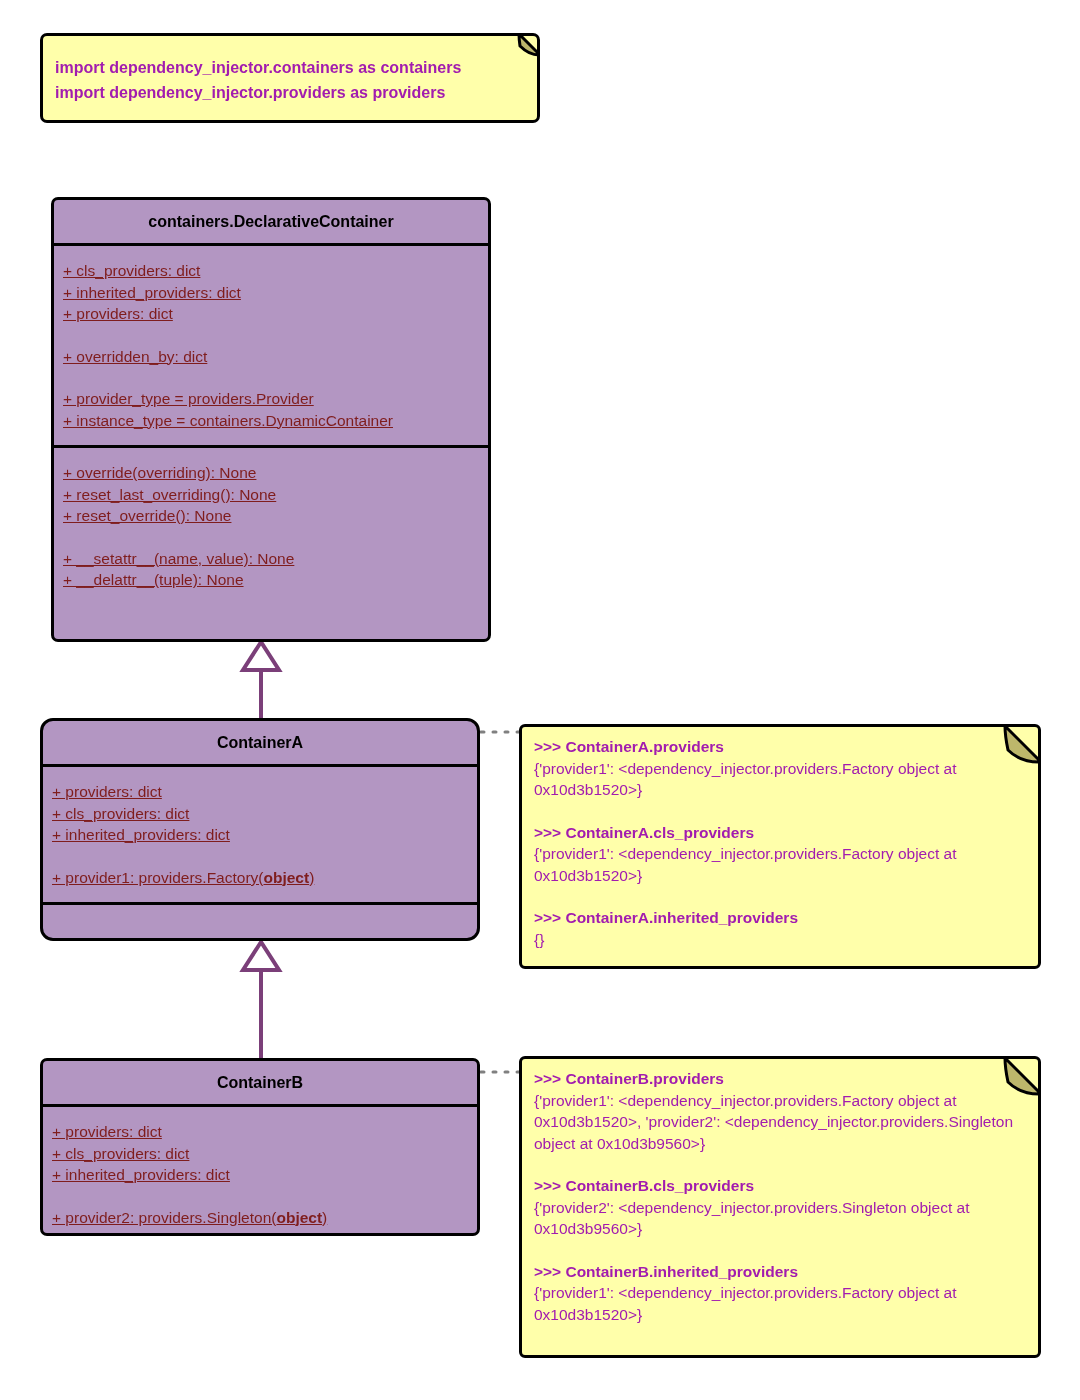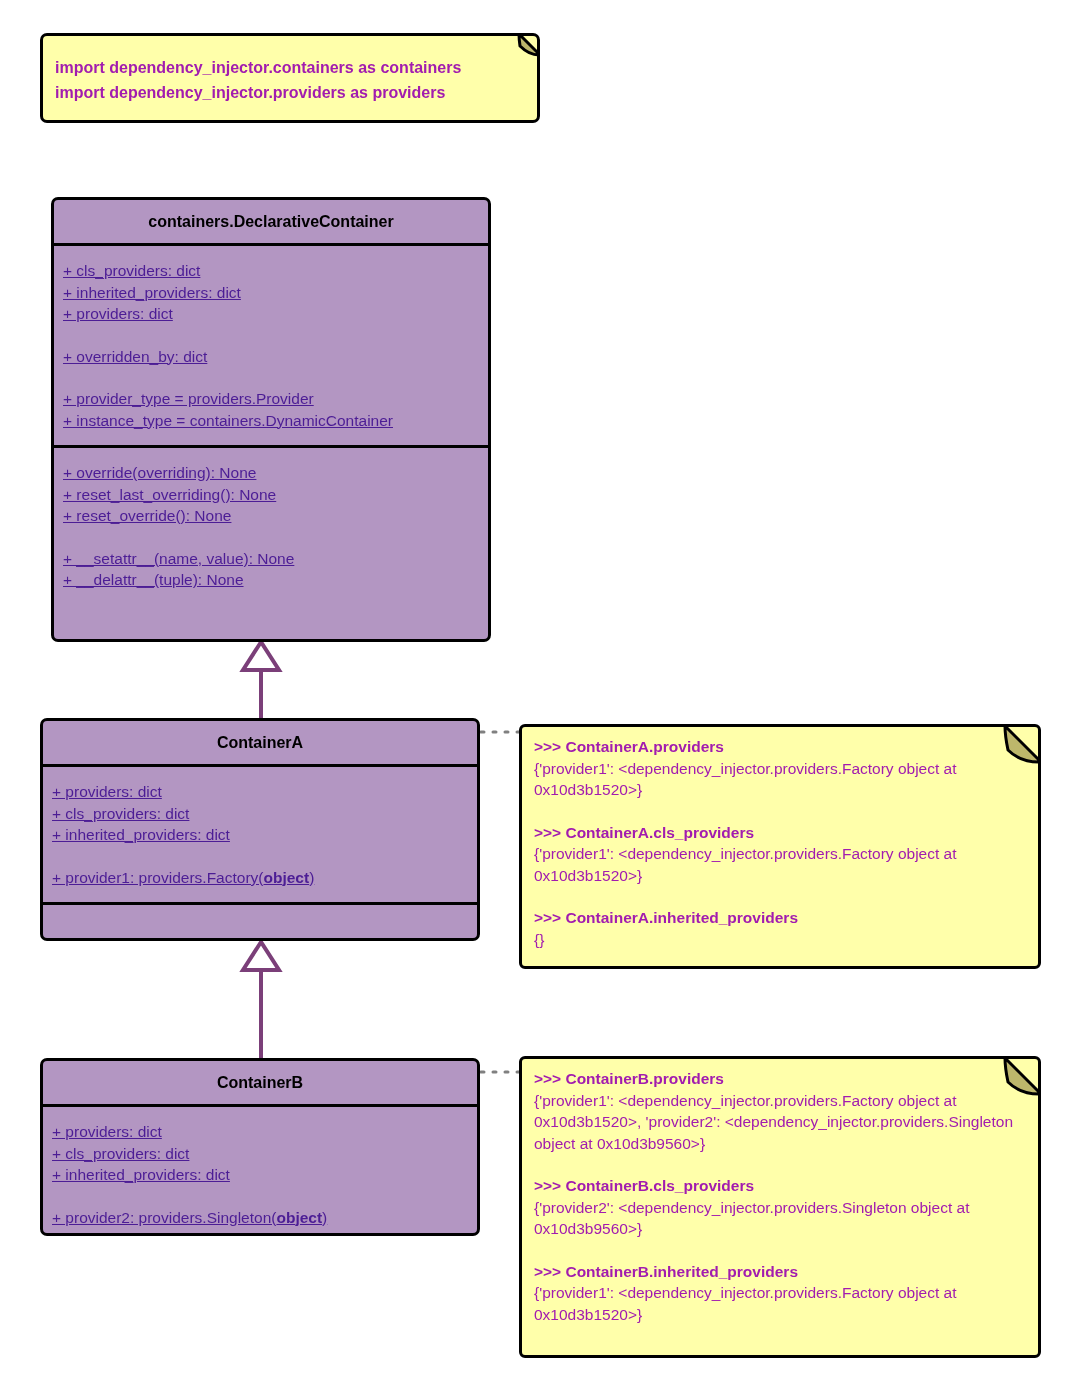--- a/index.html
+++ b/index.html
@@ -86,36 +86,36 @@
     font-weight: bold;
     font-size: 16px;
     padding: 13px 6px 12px 6px;
     border-bottom: 3px solid #000000;
     color: #000000;
   }
   .uml-compartment {
     padding: 14px 10px 14px 9px;
     font-size: 15.5px;
     line-height: 21.5px;
-    color: #4c1d95;
+    color: #7f1d1d;
   }
   .uml-compartment + .uml-compartment {
     border-top: 3px solid #000000;
   }
   .member {
     white-space: pre;
   }
   .member .u {
     text-decoration: underline;
   }
   .member b { font-weight: bold; text-align: right; }
   .spacer { height: 21px; }
 
   #class-declarative { left: 40px; top: 197px; width: 440px; height: 445px; margin-left: 11px; }
-  #class-a { left: 40px; top: 718px; width: 440px; height: 223px; }
+  #class-a { left: 40px; top: 718px; width: 440px; height: 223px; border-radius: 13px; }
   #class-b { left: 40px; top: 1058px; width: 440px; height: 178px; }
 
   #class-a .uml-compartment:last-child,
   #class-b .uml-compartment:last-child { min-height: 30px; padding: 0; }
 
   
   .conn { position: absolute; pointer-events: none; }
 </style>
 </head>
 <body>

